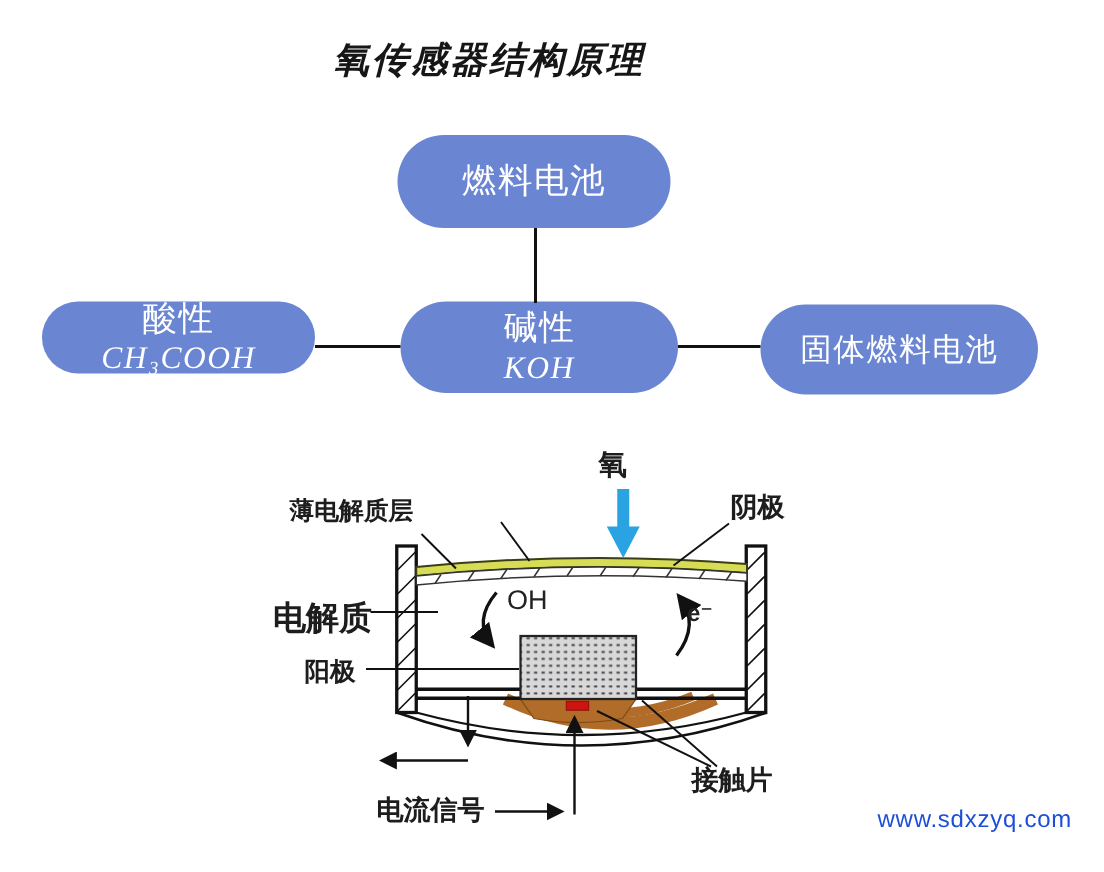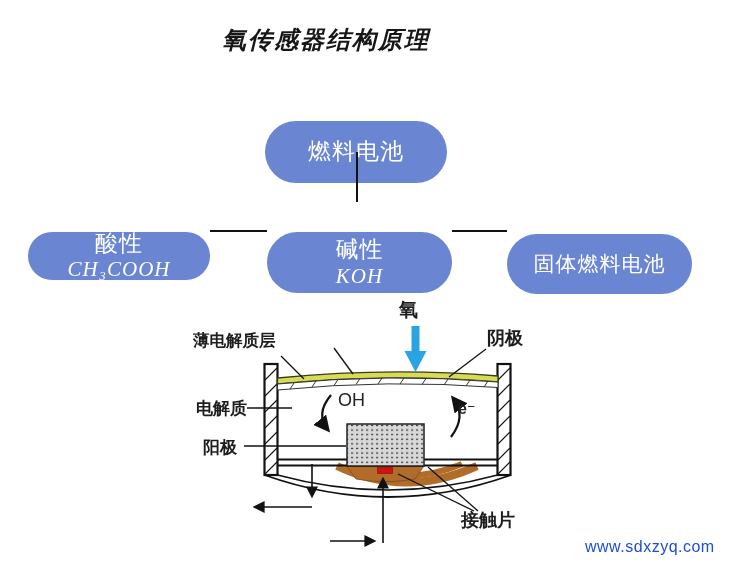--- a/index.html
+++ b/index.html
@@ -6,41 +6,41 @@
   #page{position:relative;width:736px;height:581px;background:#ffffff;overflow:hidden;
         font-family:"Liberation Sans","DejaVu Sans",sans-serif;color:#1c1c1c;}
 
   
   .title{position:absolute;left:0;top:24px;width:652px;text-align:center;
          font-size:24px;font-weight:800;font-style:italic;letter-spacing:2px;color:#161616;}
 
   
   .fc-box{position:absolute;background:#6a85d1;color:#ffffff;border-radius:31px;
           display:flex;flex-direction:column;align-items:center;justify-content:center;
-          text-align:center;line-height:1.15;margin-top:31px;}
+          text-align:center;line-height:1.15;}
   .fc-box .zh{font-size:23px;font-weight:500;letter-spacing:1px;font-family:"Liberation Serif","DejaVu Serif",serif;}
   .fc-box .formula{font-size:21px;font-family:"Liberation Serif","DejaVu Serif",serif;letter-spacing:1px;font-style:italic;}
   #box-fuel-cell{left:265px;top:90px;width:182px;height:62px;}
   #box-acidic{left:28px;top:201px;width:182px;height:48px;}
   #box-alkaline{left:267px;top:201px;width:185px;height:61px;}
   #box-solid{left:507px;top:203px;width:185px;height:60px;}
   #box-solid .zh{font-size:21px;}
 
   .conn{position:absolute;background:#111;}
   #conn-v{left:356px;top:152px;width:2px;height:50px;}
   #conn-h-left{left:210px;top:230px;width:57px;height:2px;}
   #conn-h-right{left:452px;top:230px;width:55px;height:2px;}
 
   
   .lbl{position:absolute;font-weight:600;color:#1d1d1d;white-space:nowrap;}
   #lbl-oxygen{left:399px;top:297px;font-size:19px;}
   #lbl-thin{left:193px;top:330px;font-size:16.5px;}
   #lbl-membrane{left:299px;top:321px;font-size:16.5px;}
   #lbl-cathode{left:487px;top:326px;font-size:18px;}
-  #lbl-electrolyte{left:196px;top:397px;font-size:17px;}
+  #lbl-electrolyte{left:182px;top:397px;font-size:22px;}
   #lbl-anode{left:203px;top:436px;font-size:17px;}
   #lbl-oh{left:338px;top:390px;font-size:18px;font-weight:500;color:#222;}
   #lbl-electron{left:458px;top:399px;font-size:16px;font-weight:700;color:#222;}
   #lbl-signal{left:251px;top:528px;font-size:18px;font-weight:700;}
   #lbl-contact{left:461px;top:508px;font-size:18px;font-weight:700;}
 
   .watermark{position:absolute;left:585px;top:538px;width:140px;font-size:16px;
              color:#1d4ed8;font-weight:400;letter-spacing:0.5px;}
   svg{position:absolute;left:0;top:0;}
 </style>
@@ -144,16 +144,17 @@
     </g>
   </svg>
 
   <div class="lbl" id="lbl-oxygen">氧</div>
   <div class="lbl" id="lbl-thin">薄电解质层</div>
   <div class="lbl" id="lbl-cathode">阴极</div>
   <div class="lbl" id="lbl-electrolyte">电解质</div>
   <div class="lbl" id="lbl-anode">阳极</div>
   <div class="lbl" id="lbl-oh">OH</div>
   <div class="lbl" id="lbl-electron">e⁻</div>
+  <div class="lbl" id="lbl-signal">电流信号</div>
   <div class="lbl" id="lbl-contact">接触片</div>
 
   <div class="watermark">www.sdxzyq.com</div>
 </div>
 
 </body></html>

